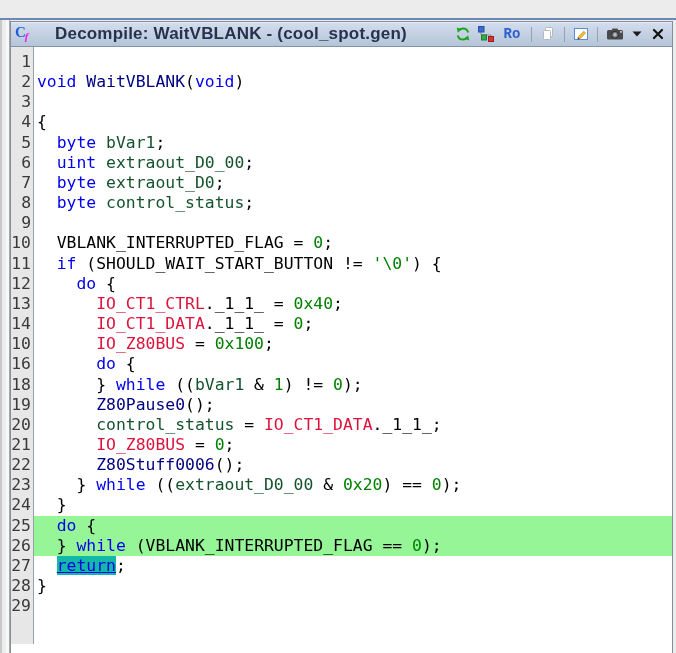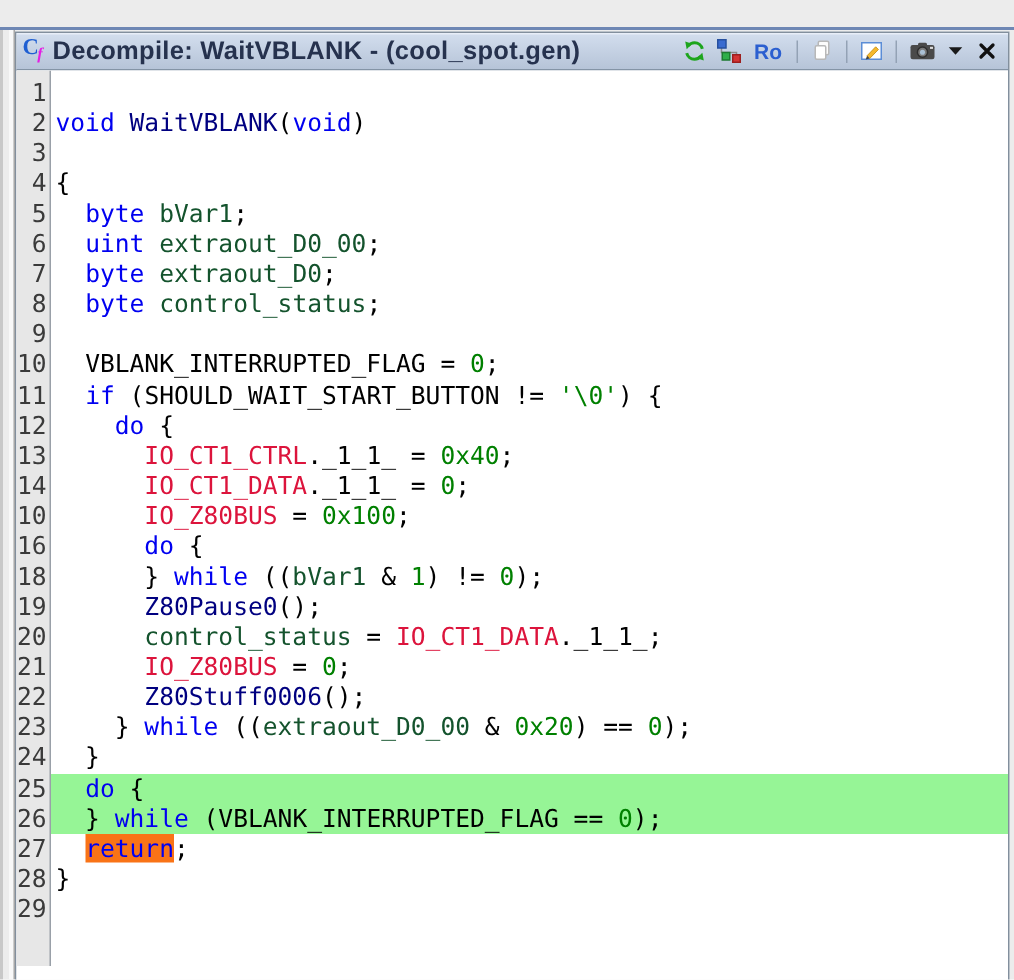--- a/index.html
+++ b/index.html
@@ -11,49 +11,49 @@
   .top-strip{position:absolute;left:0;top:0;width:676px;height:18px;background:#ececec;border-bottom:2px solid #6e87b4;}
   
   .left-splitter{position:absolute;left:0;top:20px;width:9px;height:633px;background:#ececec;border-right:1px solid #a8a8a8;box-shadow:inset -3px 0 0 #f8f8f8, inset 2px 0 0 #c8c8c8;}
   
   .panel{
     position:absolute;left:10px;top:21px;width:663px;height:700px;
     background:#ffffff;border:1px solid #828f9d;box-sizing:border-box;
     display:flex;flex-direction:column;
   }
   .titlebar{
-    height:25px;flex:none;display:flex;align-items:center;gap:0;
+    height:25px;flex:none;display:flex;align-items:center;gap:20px;
     padding:0 5px 0 4px;box-sizing:border-box;
     background:linear-gradient(#d3deee,#b6c4d8);
     border-bottom:1px solid #8494a6;box-shadow:inset 0 1px 0 #e8eef8;
   }
   .cf-icon{flex:none;width:20px;font-family:"Liberation Serif",serif;line-height:16px;cursor:default;}
   .cf-icon .c{color:#1f5fd2;font-weight:bold;font-size:15px;}
   .cf-icon .f{color:#e41ee4;font-style:italic;font-weight:bold;font-size:11px;margin-left:-1px;vertical-align:-3px;}
   .title-text{
     flex:1;font-size:17px;font-weight:bold;color:#26324e;
     white-space:nowrap;overflow:hidden;letter-spacing:.2px;
   }
-  .toolbar{display:flex;align-items:center;gap:5px;flex:none;}
+  .toolbar{display:flex;align-items:center;gap:5px;flex:none;font-family:Liberation Mono, monospace;}
   .tb-btn{width:18px;height:18px;display:flex;align-items:center;justify-content:center;cursor:pointer;}
   .tb-sep{width:1px;height:15px;background:#93a2b5;margin:0 2px;}
   .ro-label{font-size:14px;font-weight:bold;color:#2b5fd0;line-height:16px;}
   
   .code-wrap{
     position:relative;flex:1;background:#fff;overflow:hidden;
     font-family:"DejaVu Sans Mono","Liberation Mono",monospace;
     font-size:16.4px;line-height:20.15px;
   }
   .gutter-bg{position:absolute;left:0;top:0;width:22px;height:597px;background:#e7e7e7;border-right:1px solid #99a0a8;}
   .code-lines{position:relative;padding-top:5px;}
   .row{display:flex;}
   .ln{flex:none;width:20px;padding-right:3px;text-align:right;color:#3a3a3a;cursor:default;}
   .txt{flex:1;white-space:pre;padding-left:3px;cursor:text;}
   .row-sel .txt{background:#96f596;}
-  .tok-hl{background:#f97316;}
+  .tok-hl{background:#14b8a6;text-decoration:underline;}
   .c-kw{color:#0000f0;}
   .c-fn{color:#000080;}
   .c-glob{color:#000000;}
   .c-vol{color:#dc143c;}
   .c-var{color:#14532d;}
   .c-num{color:#008000;}
   .c-pl{color:#000000;}
 </style>
 </head>
 <body>

